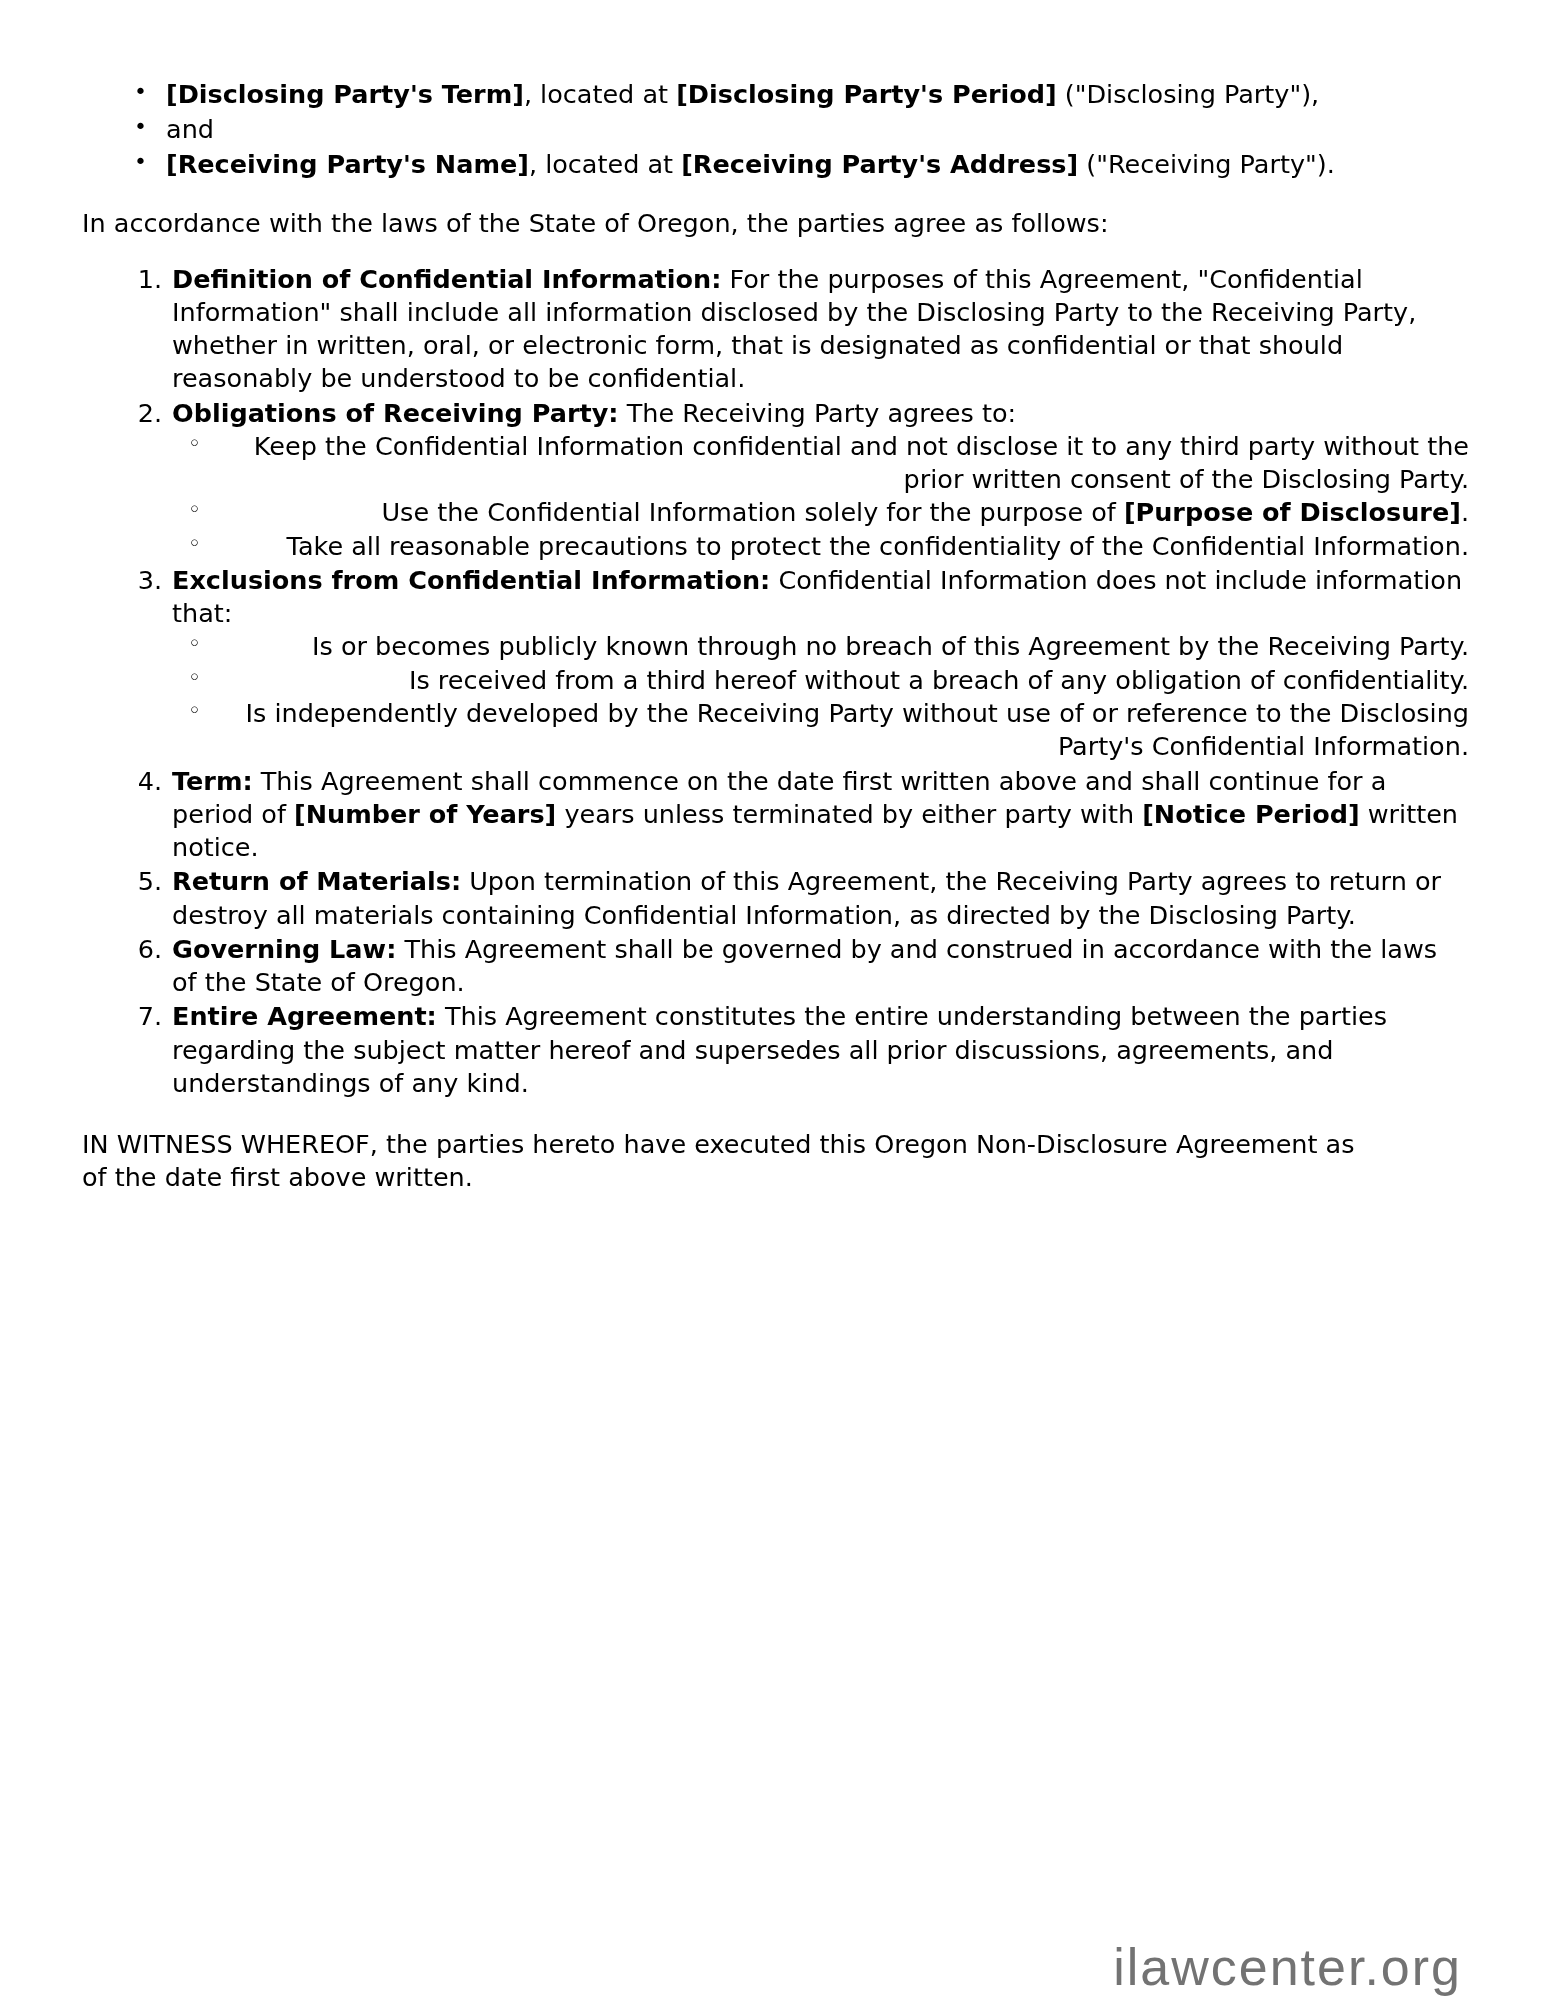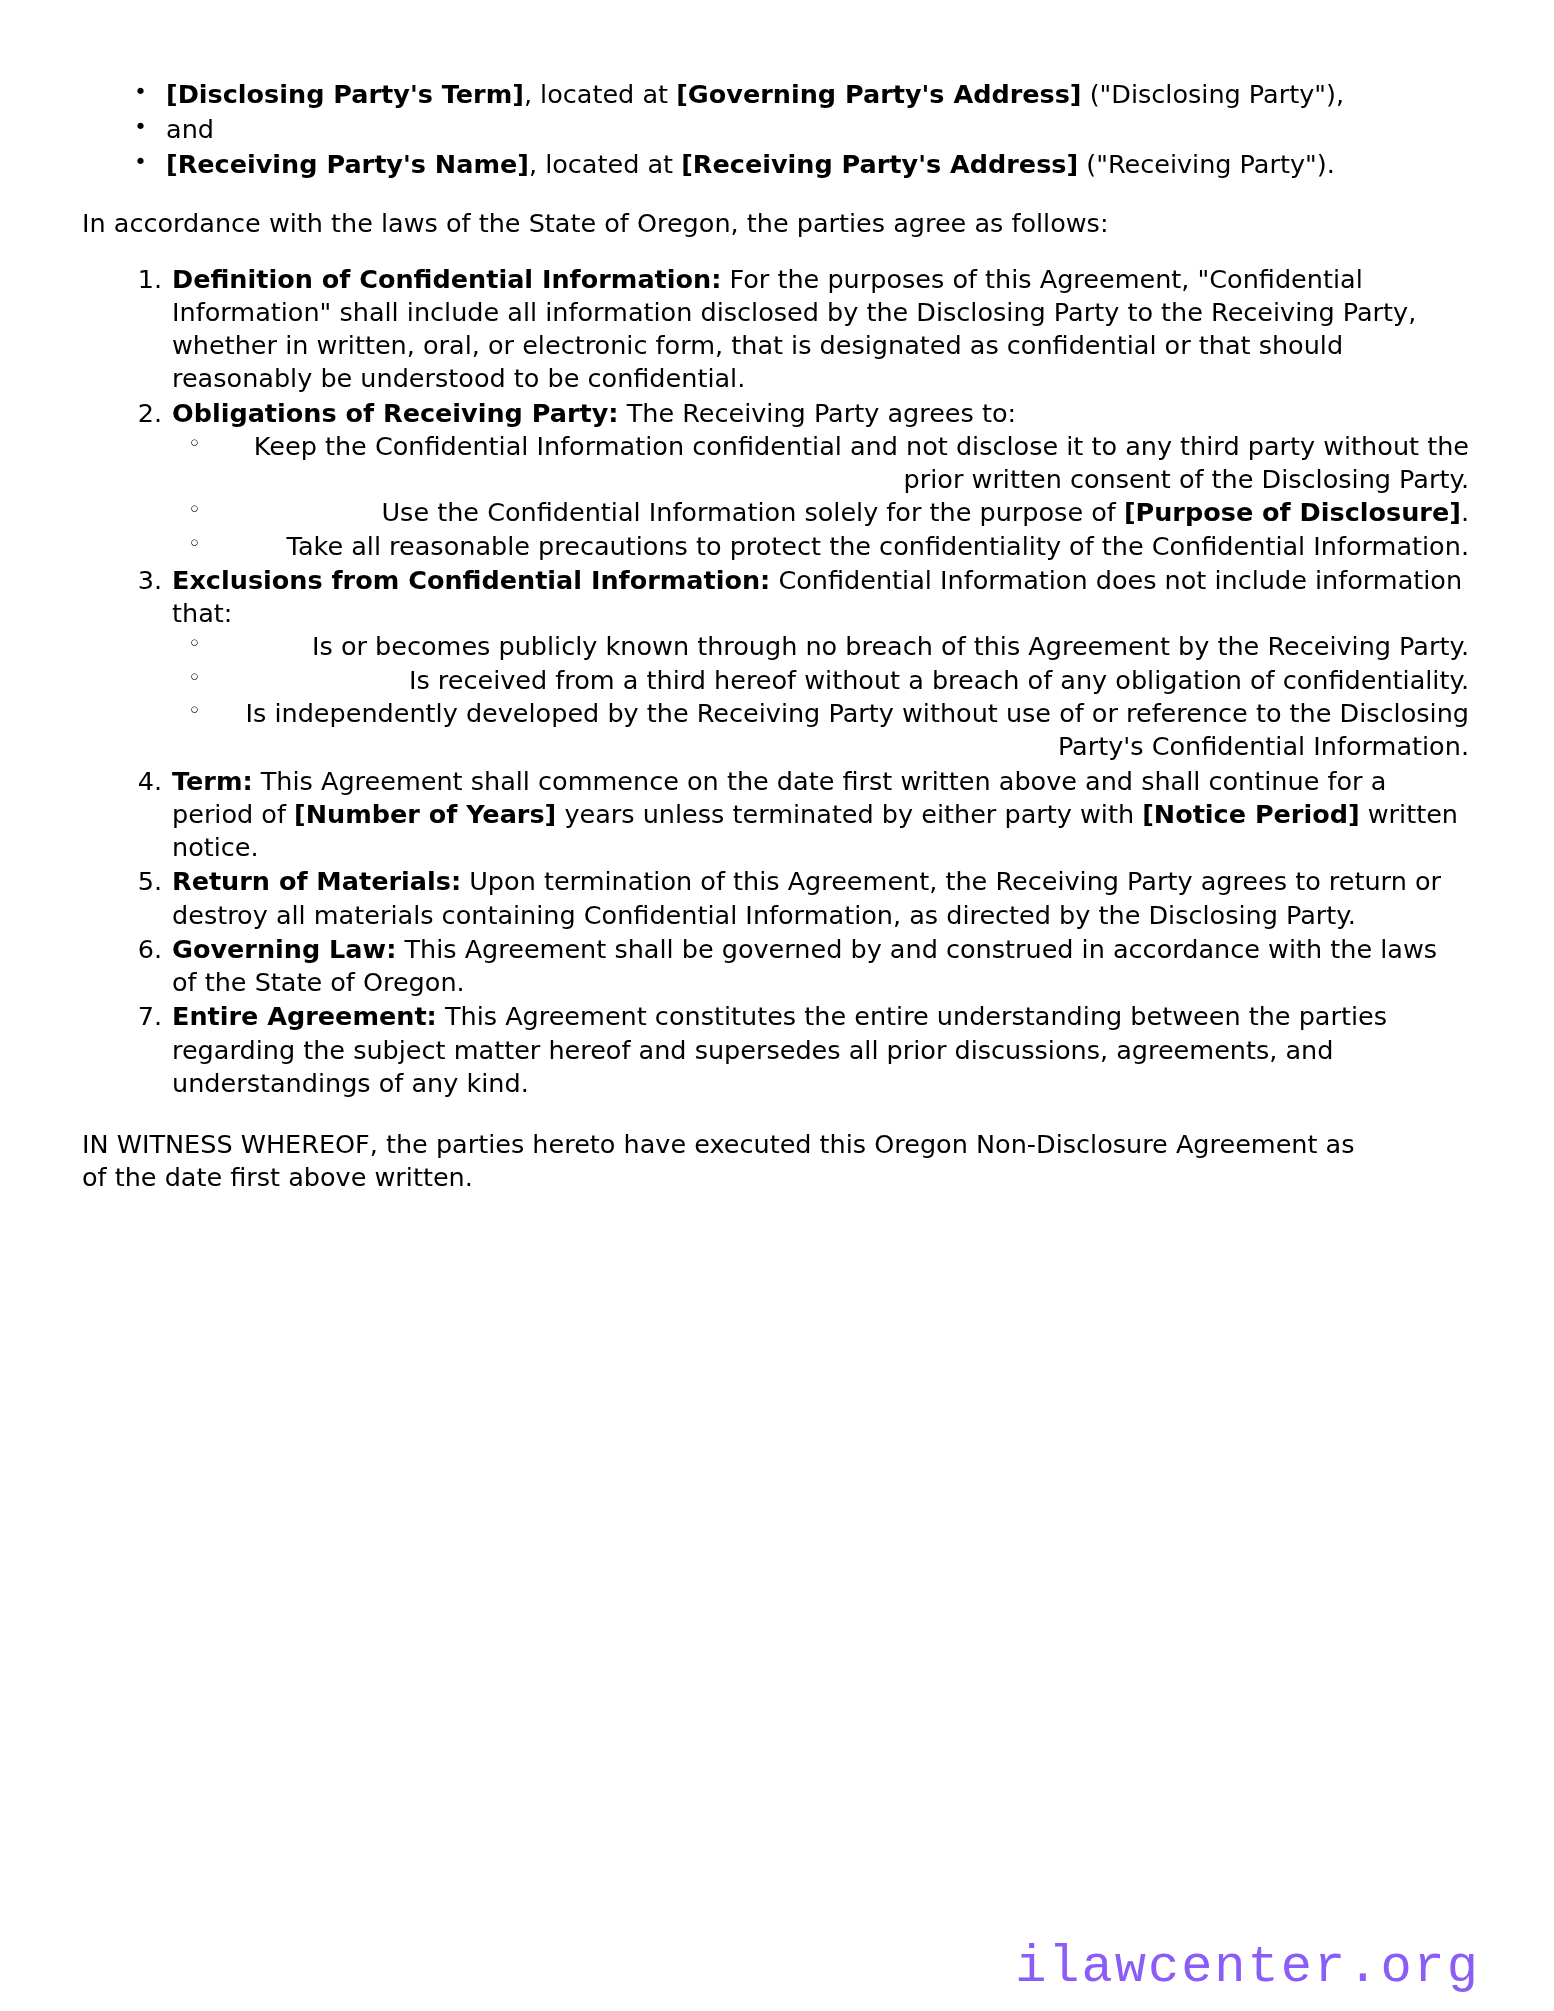--- a/index.html
+++ b/index.html
@@ -107,39 +107,39 @@
     left: 6px;
     top: 0px;
     font-size: 22px;
   }
 
   .closing {
     margin-top: 26px;
   }
   .watermark {
     position: absolute;
-    right: 74px;
+    right: 92px;
     bottom: 14px;
-    font-family: Liberation Mono, monospace;
+    font-family: Liberation Sans, sans-serif;
     font-size: 52px;
     letter-spacing: 2px;
-    color: #8b5cf6;
+    color: #737373;
     white-space: nowrap;
   }
 </style>
 </head>
 <body>
 
 <div class="page">
 
 
 
   <ul class="party-list">
     <li>
-      <b>[Disclosing Party's Term]</b><span>, located at </span><b>[Governing Party's Address]</b><span> ("Disclosing Party"),</span>
+      <b>[Disclosing Party's Term]</b><span>, located at </span><b>[Disclosing Party's Period]</b><span> ("Disclosing Party"),</span>
     </li>
     <li>
       <span>and</span>
     </li>
     <li>
       <b>[Receiving Party's Name]</b><span>, located at </span><b>[Receiving Party's Address]</b><span> ("Receiving Party").</span>
     </li>
   </ul>
 
   <p class="para">In accordance with the laws of the State of Oregon, the parties agree as follows:</p>

